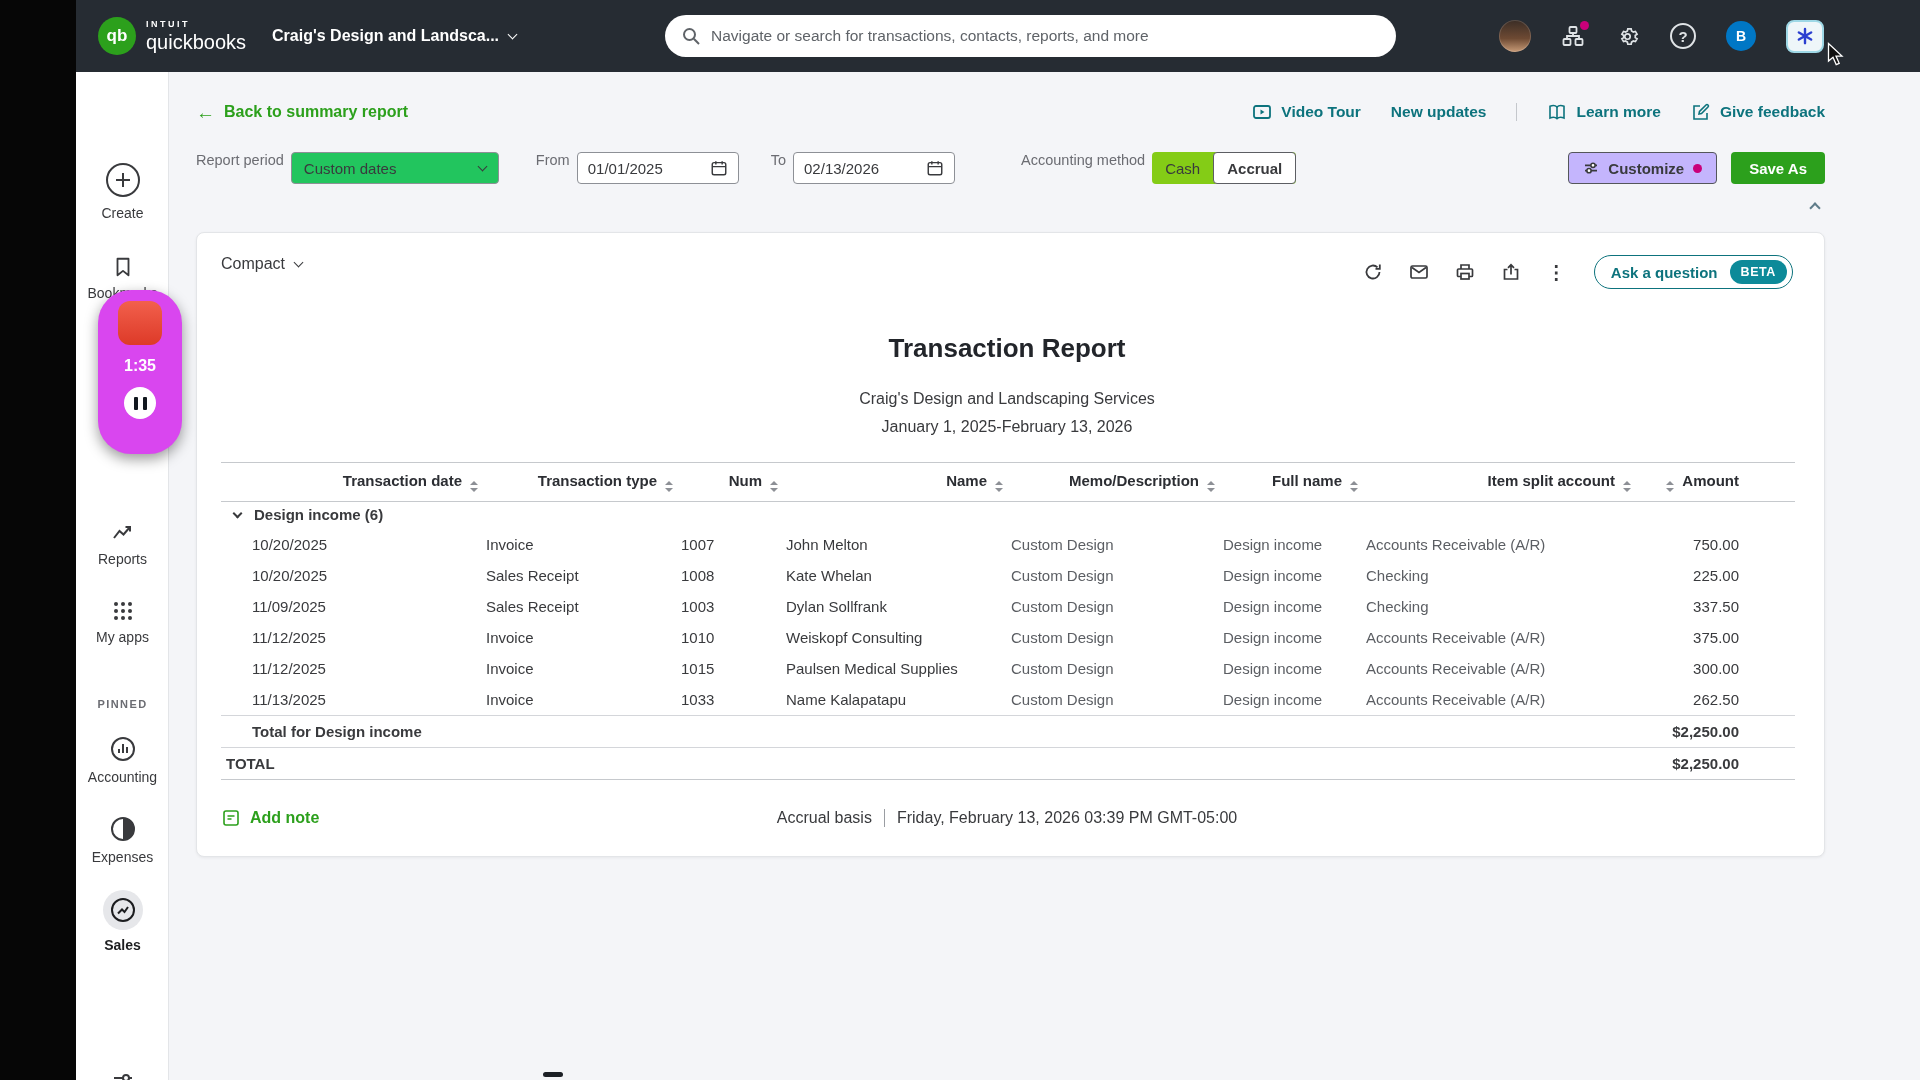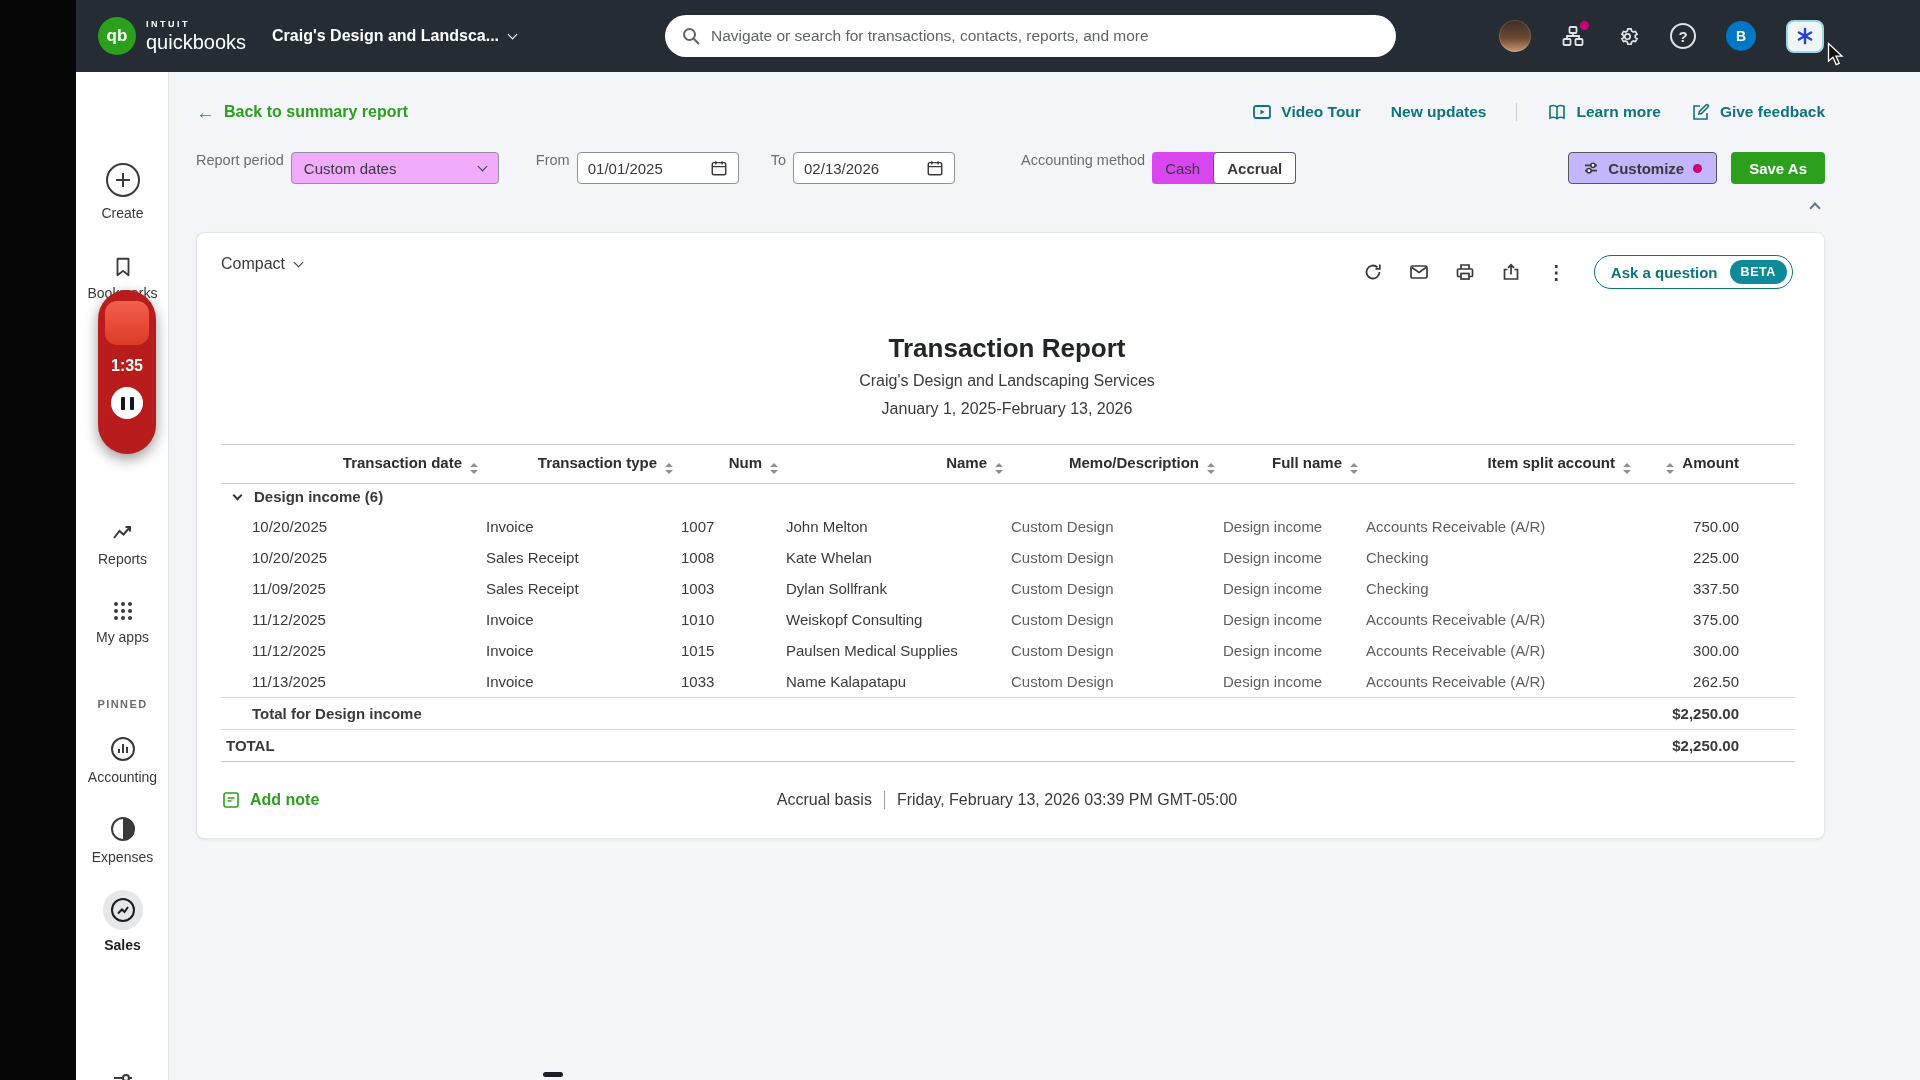--- a/index.html
+++ b/index.html
@@ -29,64 +29,64 @@
   
   .sidebar{position:absolute;left:0;top:72px;width:93px;height:1008px;background:#fff;border-right:1px solid #e3e5e8;z-index:10}
   .nav-item{position:absolute;left:0;width:93px;display:flex;flex-direction:column;align-items:center;gap:7px;color:#393a3d;font-size:14px;cursor:pointer;background:none;border:none;font-family:inherit}
   .ni-create{top:90px}.ni-bookmarks{top:184px}.ni-home{top:268px}.ni-reports{top:448px}.ni-myapps{top:528px}
   .ni-accounting{top:664px}.ni-expenses{top:744px}.ni-sales{top:818px}.ni-customize{top:998px}
   .pinned-label{position:absolute;top:626px;width:93px;text-align:center;font-size:11px;letter-spacing:1.4px;color:#6b6c72;font-weight:700}
   .sel-circle{width:40px;height:40px;border-radius:50%;background:#e6e7ea;display:flex;align-items:center;justify-content:center}
   .ni-sales .lbl{font-weight:700;color:#1c1d1f}
 
   
-  .recorder{position:absolute;left:98px;top:290px;width:58px;height:164px;background:#b91c1c;border-radius:33px;display:flex;flex-direction:column;align-items:center;padding-top:11px;z-index:60;box-shadow:0 5px 14px rgba(0,0,0,.4)}
+  .recorder{position:absolute;left:98px;top:290px;width:84px;height:164px;background:#d946ef;border-radius:33px;display:flex;flex-direction:column;align-items:center;padding-top:11px;z-index:60;box-shadow:0 5px 14px rgba(0,0,0,.4)}
   .stop-btn{width:44px;height:44px;border-radius:12px;background:linear-gradient(180deg,#f2604c,#dd3a28);border:none;cursor:pointer}
   .rec-time{color:#fff;font-size:16px;font-weight:600;margin-top:12px}
   .pause-btn{margin-top:12px;width:32px;height:32px;border-radius:50%;background:#fff;display:flex;align-items:center;justify-content:center;gap:5px;border:none;cursor:pointer}
   .pause-btn i{display:block;width:4px;height:13px;background:#12181f;border-radius:1px}
 
   
   .main{position:absolute;left:93px;top:72px;width:1751px;height:1008px;background:#f4f5f8;overflow:hidden}
   .content{width:1629px;margin-left:27px;padding-top:30px}
   .row1{display:flex;justify-content:space-between;align-items:center}
   .back-link{color:var(--brand-green,#2ca01c);font-size:16px;font-weight:700;display:flex;gap:9px;align-items:center;cursor:pointer}
   .back-arrow{font-size:19px;line-height:1}
   .top-links{display:flex;align-items:center;gap:30px;color:var(--teal,#0d737d);font-size:15.5px;font-weight:600}
   .tlink{display:flex;align-items:center;gap:9px;cursor:pointer}
   .vdiv{width:1px;height:18px;background:#c4c7cc}
 
   .filters{display:flex;align-items:flex-end;margin-top:30px}
   .fgroup{display:flex;flex-direction:row;gap:7px}
   .flabel{font-size:14.5px;color:#6b6c72}
-  .select{width:208px;height:32px;border:1px solid #8d9096;border-radius:4px;background:#f0abfc;display:flex;align-items:center;justify-content:space-between;padding:0 12px;font-size:15px;cursor:pointer}
+  .select{width:208px;height:32px;border:1px solid #8d9096;border-radius:4px;background:#22c55e;display:flex;align-items:center;justify-content:space-between;padding:0 12px;font-size:15px;cursor:pointer}
   .dateinput{width:162px;height:32px;border:1px solid #8d9096;border-radius:4px;background:#fff;display:flex;align-items:center;justify-content:space-between;padding:0 10px}
   .dateinput input{border:none;outline:none;width:106px;font-size:15px;font-family:inherit;color:#393a3d;background:transparent}
   .g2{margin-left:37px}.g3{margin-left:32px}.g4{margin-left:66px}
-  .toggle{display:flex;align-items:center;background:#d946ef;border-radius:4px;height:32px}
+  .toggle{display:flex;align-items:center;background:#84cc16;border-radius:4px;height:32px}
   .seg{padding:0 13px;font-size:15px;color:#393a3d;height:32px;display:flex;align-items:center;cursor:pointer;background:none;border:none;font-family:inherit}
   .seg.active{background:#fff;border:1.5px solid #5c5e63;border-radius:4px;font-weight:700}
   .right-actions{margin-left:auto;display:flex;gap:14px}
   .btn-customize{height:32px;border:1px solid #54565b;border-radius:4px;background:#c4b5fd;display:flex;align-items:center;gap:9px;padding:0 14px;font-size:15px;font-weight:600;cursor:pointer;font-family:inherit;color:#393a3d}
   .mdot{width:9px;height:9px;border-radius:50%;background:var(--magenta-dot,#c9007a)}
   .btn-save{height:32px;border:none;border-radius:4px;background:var(--brand-green,#2ca01c);color:#fff;font-size:15px;font-weight:600;padding:0 18px;cursor:pointer;font-family:inherit}
   .collapse-row{display:flex;justify-content:flex-end;margin-top:12px;height:22px}
   .collapse-btn{background:none;border:none;cursor:pointer;color:#5f7c8a;padding:4px 6px}
 
   
   .card{margin-top:14px;background:#fff;border:1px solid #e3e5e8;border-radius:8px;box-shadow:0 1px 3px rgba(0,0,0,.06);padding:22px 31px 26px 24px}
   .card-toolbar{display:flex;justify-content:space-between;align-items:flex-start}
   .density{display:flex;align-items:center;gap:10px;font-size:16px;cursor:pointer;background:none;border:none;font-family:inherit;color:#393a3d}
   .card-icons{display:flex;align-items:center;gap:26px}
   .icon-btn{cursor:pointer;display:flex;align-items:center;color:#393a3d;background:none;border:none}
   .kebab{font-size:19px;font-weight:700;color:#393a3d}
   .ask-btn{margin-left:2px;height:34px;border:1px solid var(--teal,#0d737d);border-radius:17px;background:#fff;display:flex;align-items:center;gap:12px;padding:0 5px 0 16px;color:var(--teal,#0d737d);font-size:15px;font-weight:600;cursor:pointer;font-family:inherit}
   .beta{background:#0d8a99;color:#fff;font-size:12.5px;font-weight:700;border-radius:13px;padding:5px 11px;letter-spacing:.6px}
   .report-title{text-align:center;font-size:26px;font-weight:700;margin-top:44px;color:#22252a}
-  .report-company{text-align:center;font-size:16px;margin-top:8px}
+  .report-company{text-align:center;font-size:16px;margin-top:26px}
   .report-range{text-align:center;font-size:16px;margin-top:10px}
 
   table{width:1574px;border-collapse:collapse;margin-top:26px;table-layout:fixed}
   th{font-size:15px;font-weight:700;text-align:right;padding:9px 4px;border-top:1px solid #c6c9cd;border-bottom:1px solid #c6c9cd;white-space:nowrap;cursor:pointer;color:#2c2e33}
   td{font-size:15px;padding:7px 4px;white-space:nowrap;overflow:hidden}
   th:first-child{padding-left:6px}
   .th-amount{text-align:right;padding-right:56px}
   .c-amount{text-align:right;padding-right:56px}
   .c-date{padding-left:31px}
   .c-muted{color:#5b5e63}

